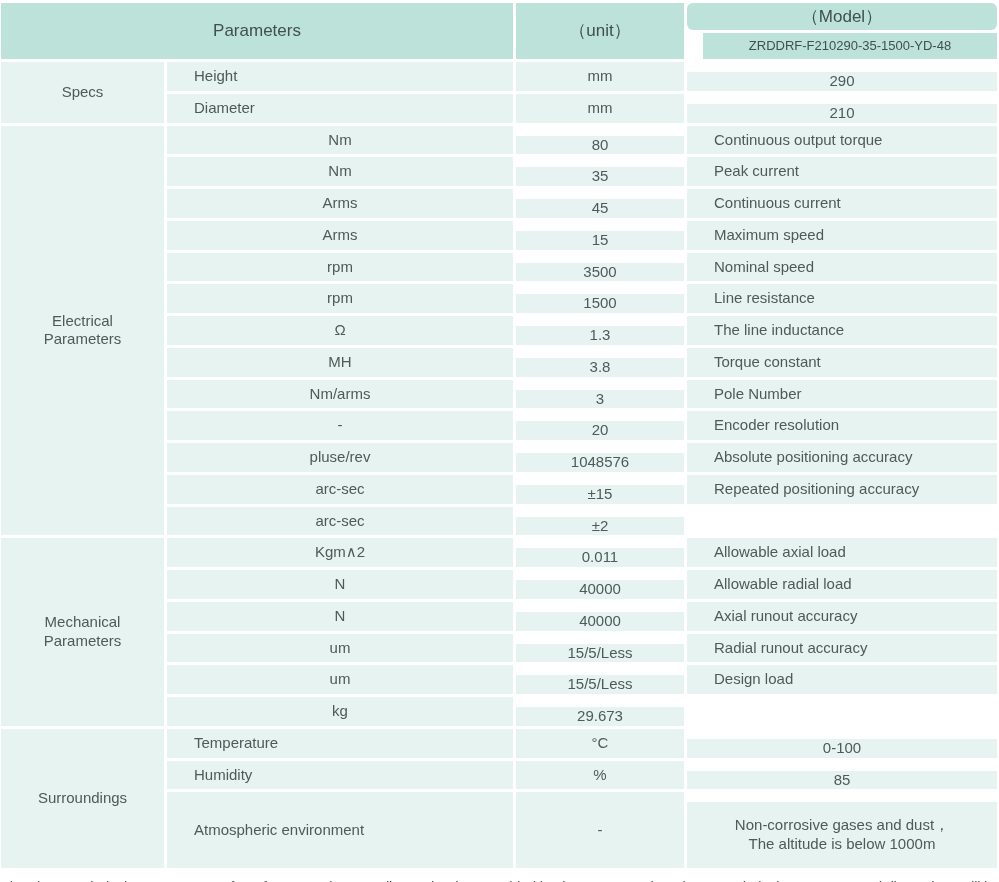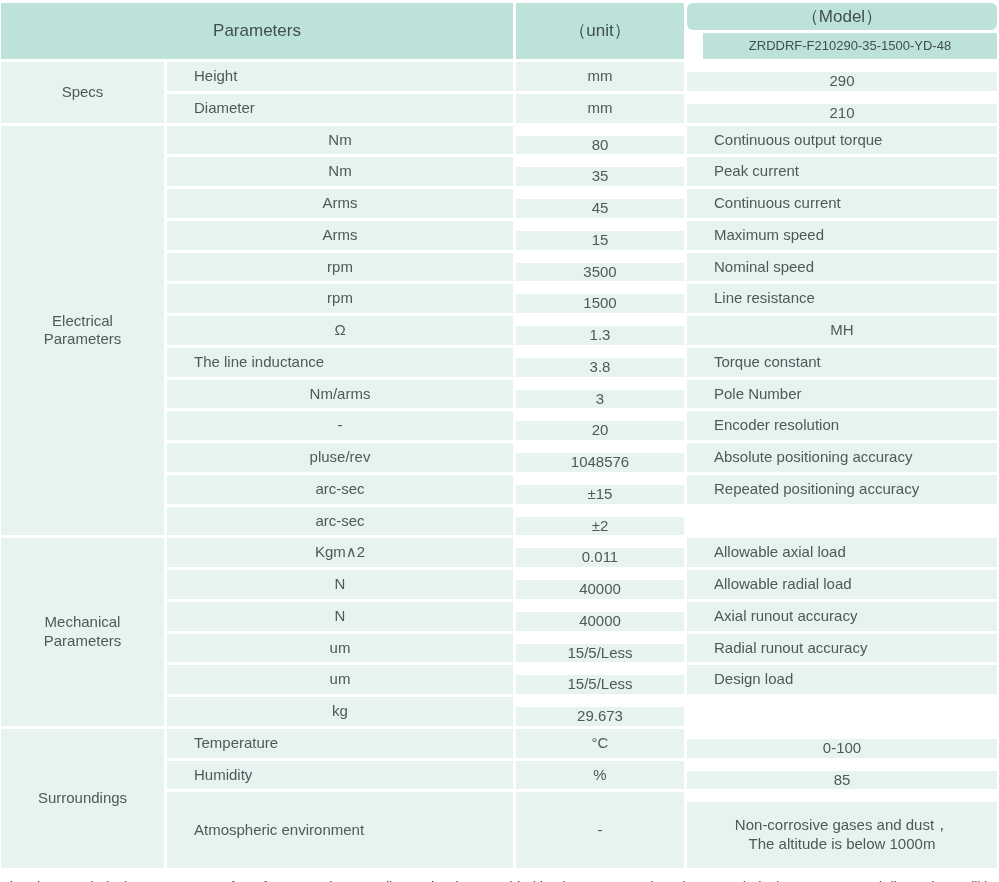--- a/index.html
+++ b/index.html
@@ -99,22 +99,22 @@
       <div class="cell value">15</div>
       <div class="cell param">Maximum speed</div>
       <div class="cell unit">rpm</div>
       <div class="cell value">3500</div>
       <div class="cell param">Nominal speed</div>
       <div class="cell unit">rpm</div>
       <div class="cell value">1500</div>
       <div class="cell param">Line resistance</div>
       <div class="cell unit">Ω</div>
       <div class="cell value">1.3</div>
+      <div class="cell param">The line inductance</div>
       <div class="cell unit">MH</div>
-      <div class="cell param">The line inductance</div>
       <div class="cell value">3.8</div>
       <div class="cell param">Torque constant</div>
       <div class="cell unit">Nm/arms</div>
       <div class="cell value">3</div>
       <div class="cell param">Pole Number</div>
       <div class="cell unit">-</div>
       <div class="cell value">20</div>
       <div class="cell param">Encoder resolution</div>
       <div class="cell unit">pluse/rev</div>
       <div class="cell value">1048576</div>

